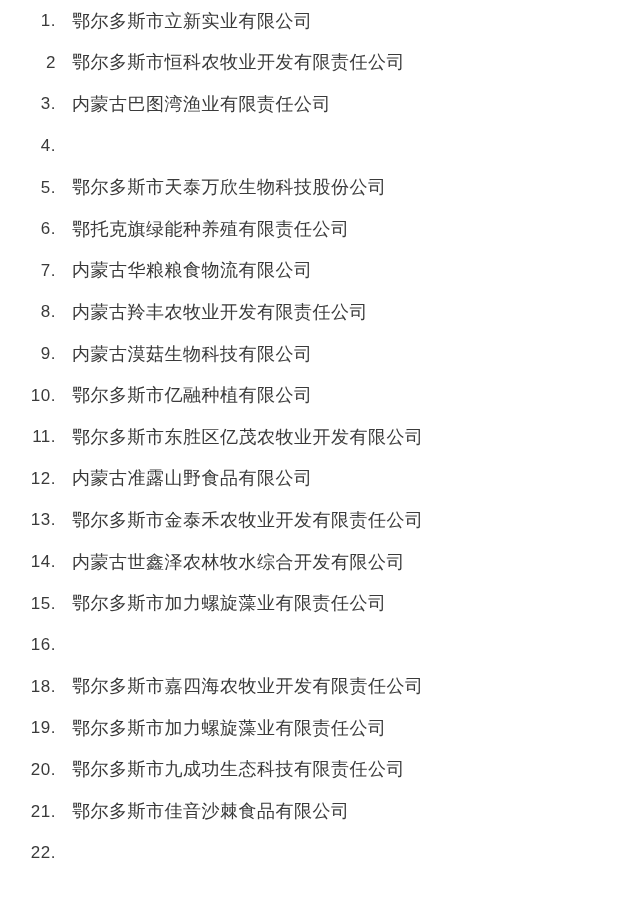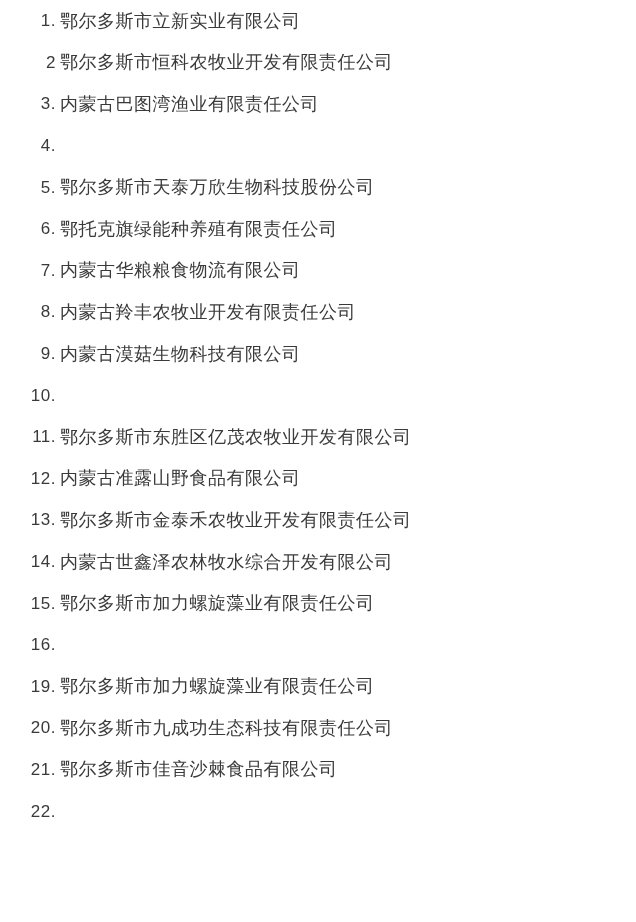--- a/index.html
+++ b/index.html
@@ -26,21 +26,21 @@
     white-space: nowrap;
   }
   .item-number {
     flex: 0 0 26px;
     width: 26px;
     text-align: right;
     font-size: 17px;
     letter-spacing: 0.5px;
   }
   .item-name {
-    margin-left: 4px;
+    margin-left: 16px;
     letter-spacing: 0.5px;
   }
 </style>
 </head>
 <body>
 
 <div class="company-list">
     <div class="list-row">
       <span class="item-number">1.</span>
       <span class="item-name">鄂尔多斯市立新实业有限公司</span>
@@ -71,20 +71,21 @@
     <div class="list-row">
       <span class="item-number">8.</span>
       <span class="item-name">内蒙古羚丰农牧业开发有限责任公司</span>
     </div>
     <div class="list-row">
       <span class="item-number">9.</span>
       <span class="item-name">内蒙古漠菇生物科技有限公司</span>
     </div>
     <div class="list-row">
       <span class="item-number">10.</span>
+      <span class="item-name">鄂尔多斯市亿融种植有限公司</span>
     </div>
     <div class="list-row">
       <span class="item-number">11.</span>
       <span class="item-name">鄂尔多斯市东胜区亿茂农牧业开发有限公司</span>
     </div>
     <div class="list-row">
       <span class="item-number">12.</span>
       <span class="item-name">内蒙古准露山野食品有限公司</span>
     </div>
     <div class="list-row">
@@ -96,20 +97,24 @@
       <span class="item-name">内蒙古世鑫泽农林牧水综合开发有限公司</span>
     </div>
     <div class="list-row">
       <span class="item-number">15.</span>
       <span class="item-name">鄂尔多斯市加力螺旋藻业有限责任公司</span>
     </div>
     <div class="list-row">
       <span class="item-number">16.</span>
     </div>
     <div class="list-row">
+      <span class="item-number">18.</span>
+      <span class="item-name">鄂尔多斯市嘉四海农牧业开发有限责任公司</span>
+    </div>
+    <div class="list-row">
       <span class="item-number">19.</span>
       <span class="item-name">鄂尔多斯市加力螺旋藻业有限责任公司</span>
     </div>
     <div class="list-row">
       <span class="item-number">20.</span>
       <span class="item-name">鄂尔多斯市九成功生态科技有限责任公司</span>
     </div>
     <div class="list-row">
       <span class="item-number">21.</span>
       <span class="item-name">鄂尔多斯市佳音沙棘食品有限公司</span>

